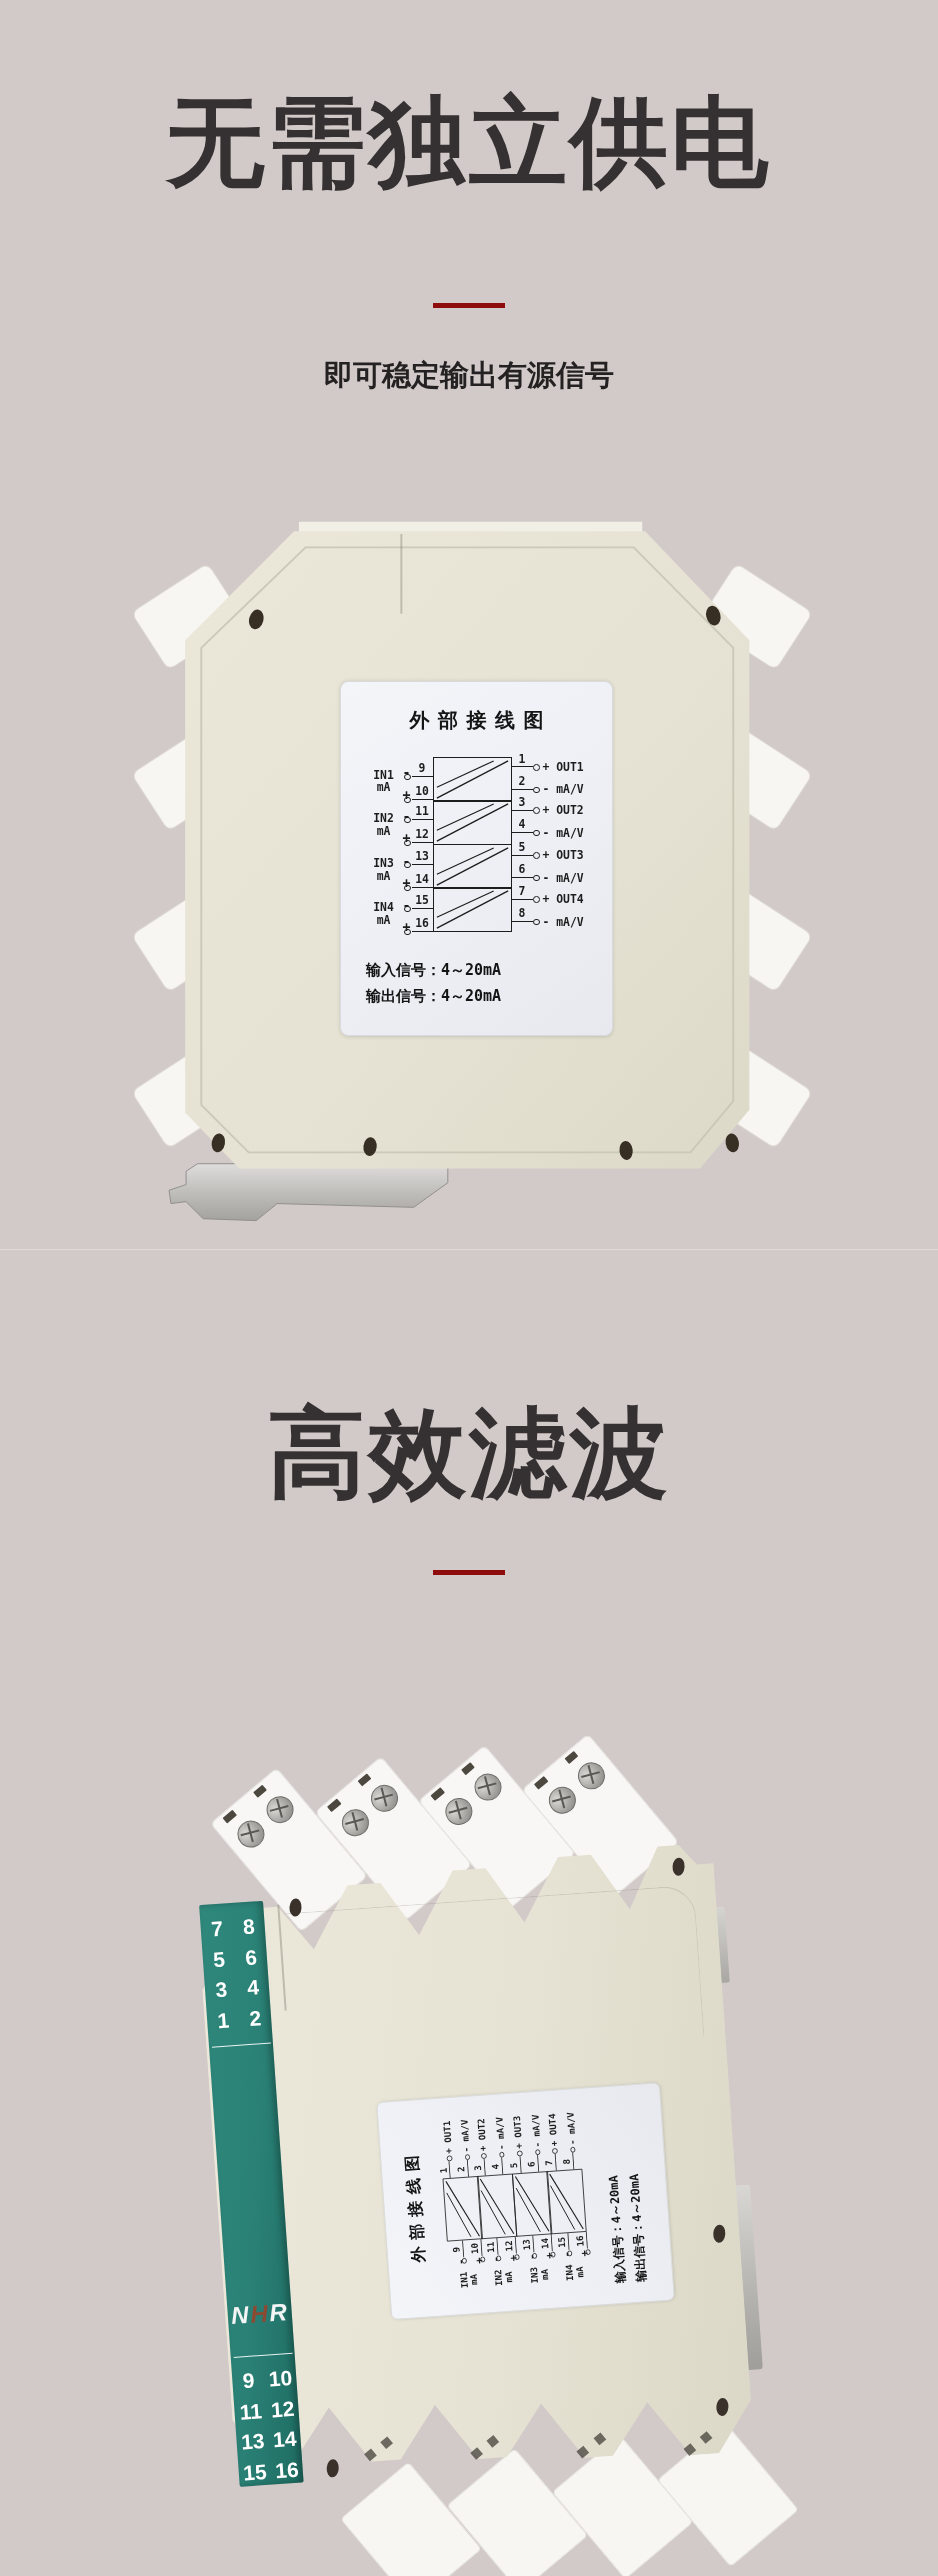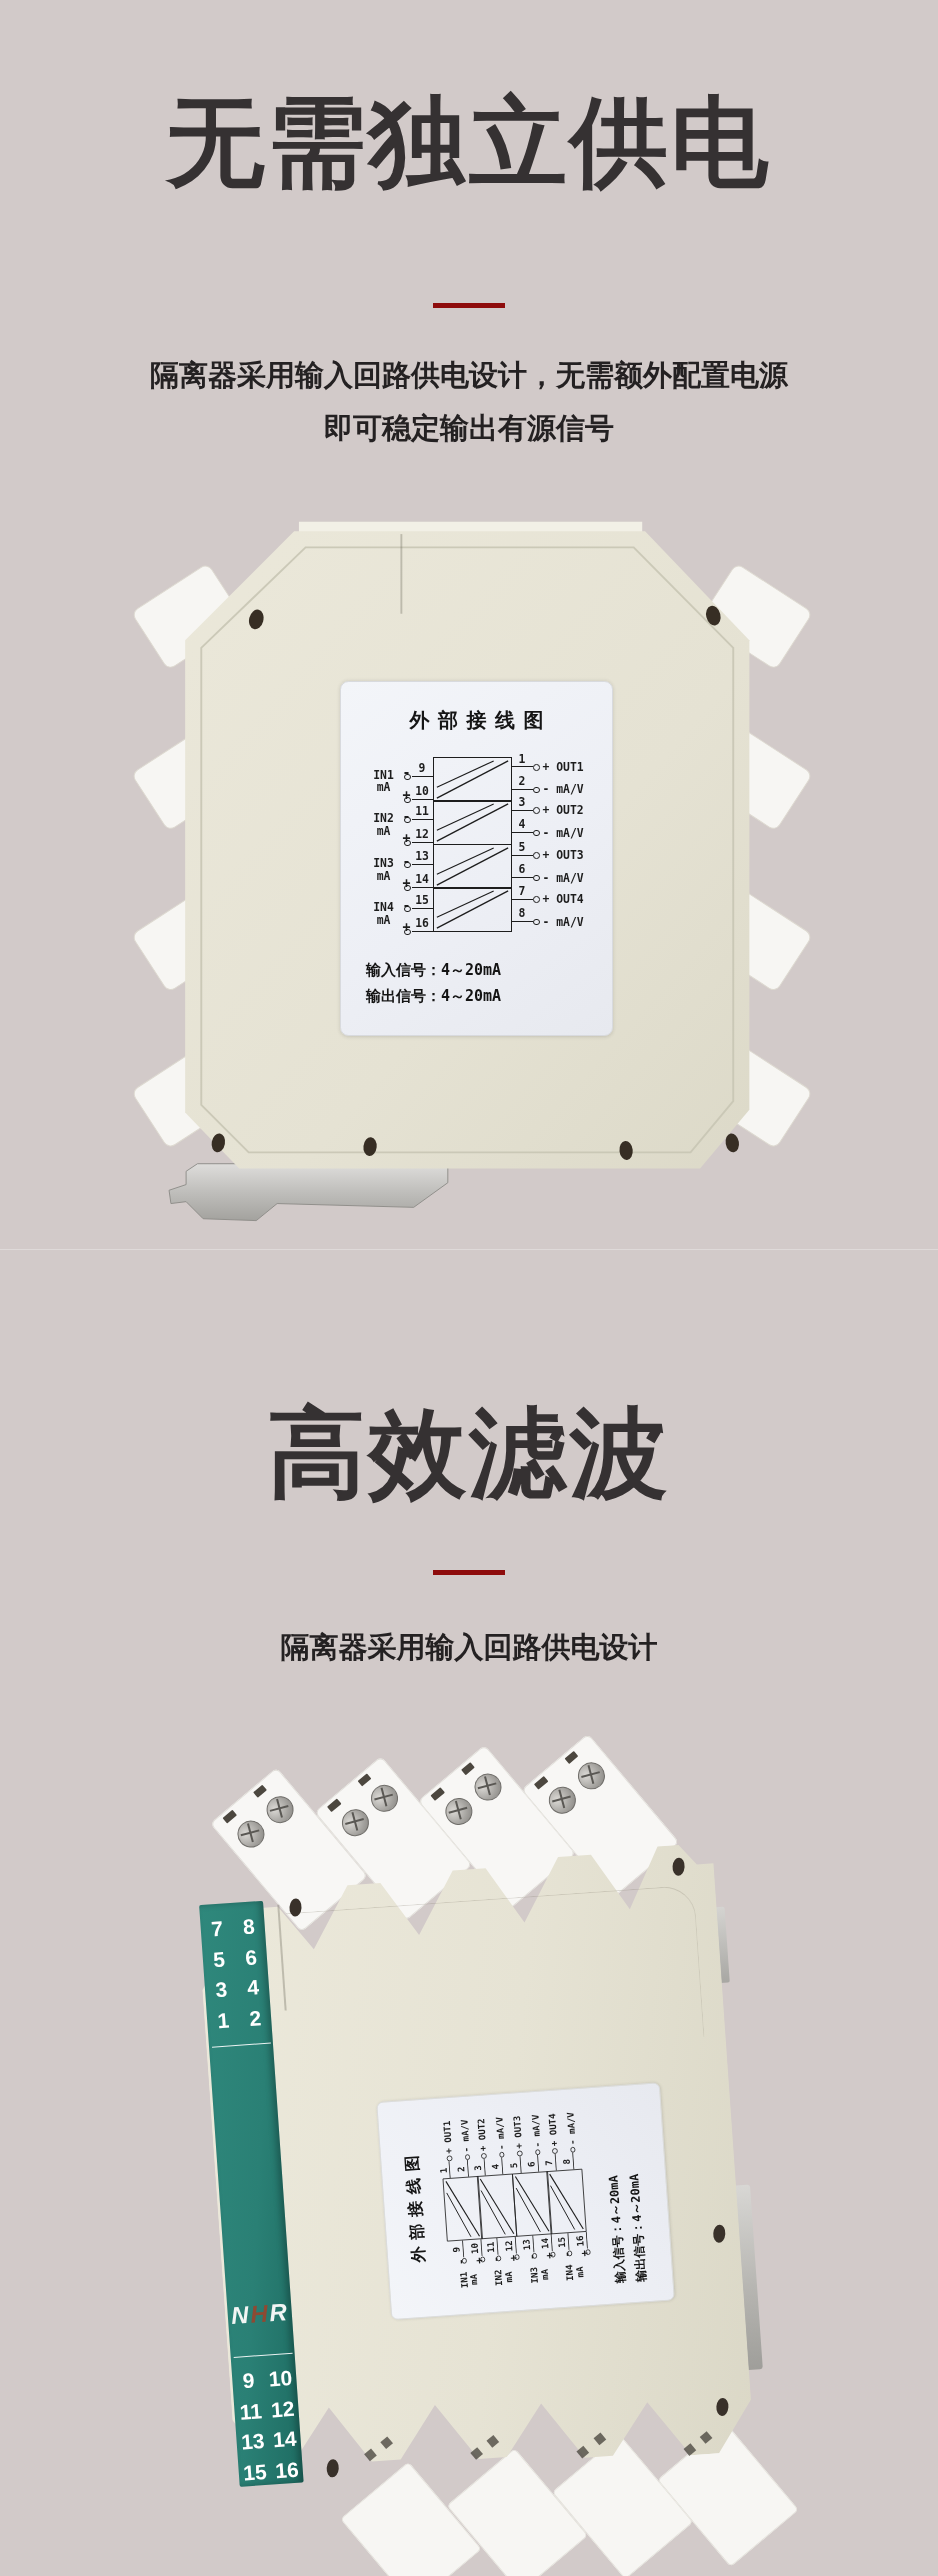--- a/index.html
+++ b/index.html
@@ -111,21 +111,20 @@
                              transform:translate(-50%,-50%) rotate(-90deg) scale(0.8);}
 </style>
 </head>
 <body>
 
 <div class="page">
 
   <div class="sec-title" id="title1">无需独立供电</div>
   <div class="red-divider" id="divider1"></div>
   <div class="desc" id="desc1">
-    <div>隔离器采用输入回路供电设计，无需额外配置电源</div>
     <div>即可稳定输出有源信号</div>
   </div>
 
   <div class="product1">
     <svg width="678" height="735" viewBox="0 0 715 775">
       <defs>
         <linearGradient id="bodyg" x1="0" y1="0" x2="1" y2="1">
           <stop offset="0" stop-color="#ebe8da"></stop>
             <stop offset=".6" stop-color="#e5e2d3"></stop>
             <stop offset="1" stop-color="#dcd9c8"></stop>
@@ -296,21 +295,20 @@
         </div>
       </div>
     </div>
   </div>
 
   <div class="seam"></div>
 
   <div class="sec-title" id="title2">高效滤波</div>
   <div class="red-divider" id="divider2"></div>
   <div class="desc" id="desc2">
-    <div>隔离器采用输入回路供电设计</div>
   </div>
 
   <div class="product2">
     <div class="p2-rot">
 
       <div class="tblock tb1">
         <span class="tslot h1"></span>
           <span class="tslot h2"></span>
         <span class="tscrew s1"></span>
           <span class="tscrew s2"></span>

